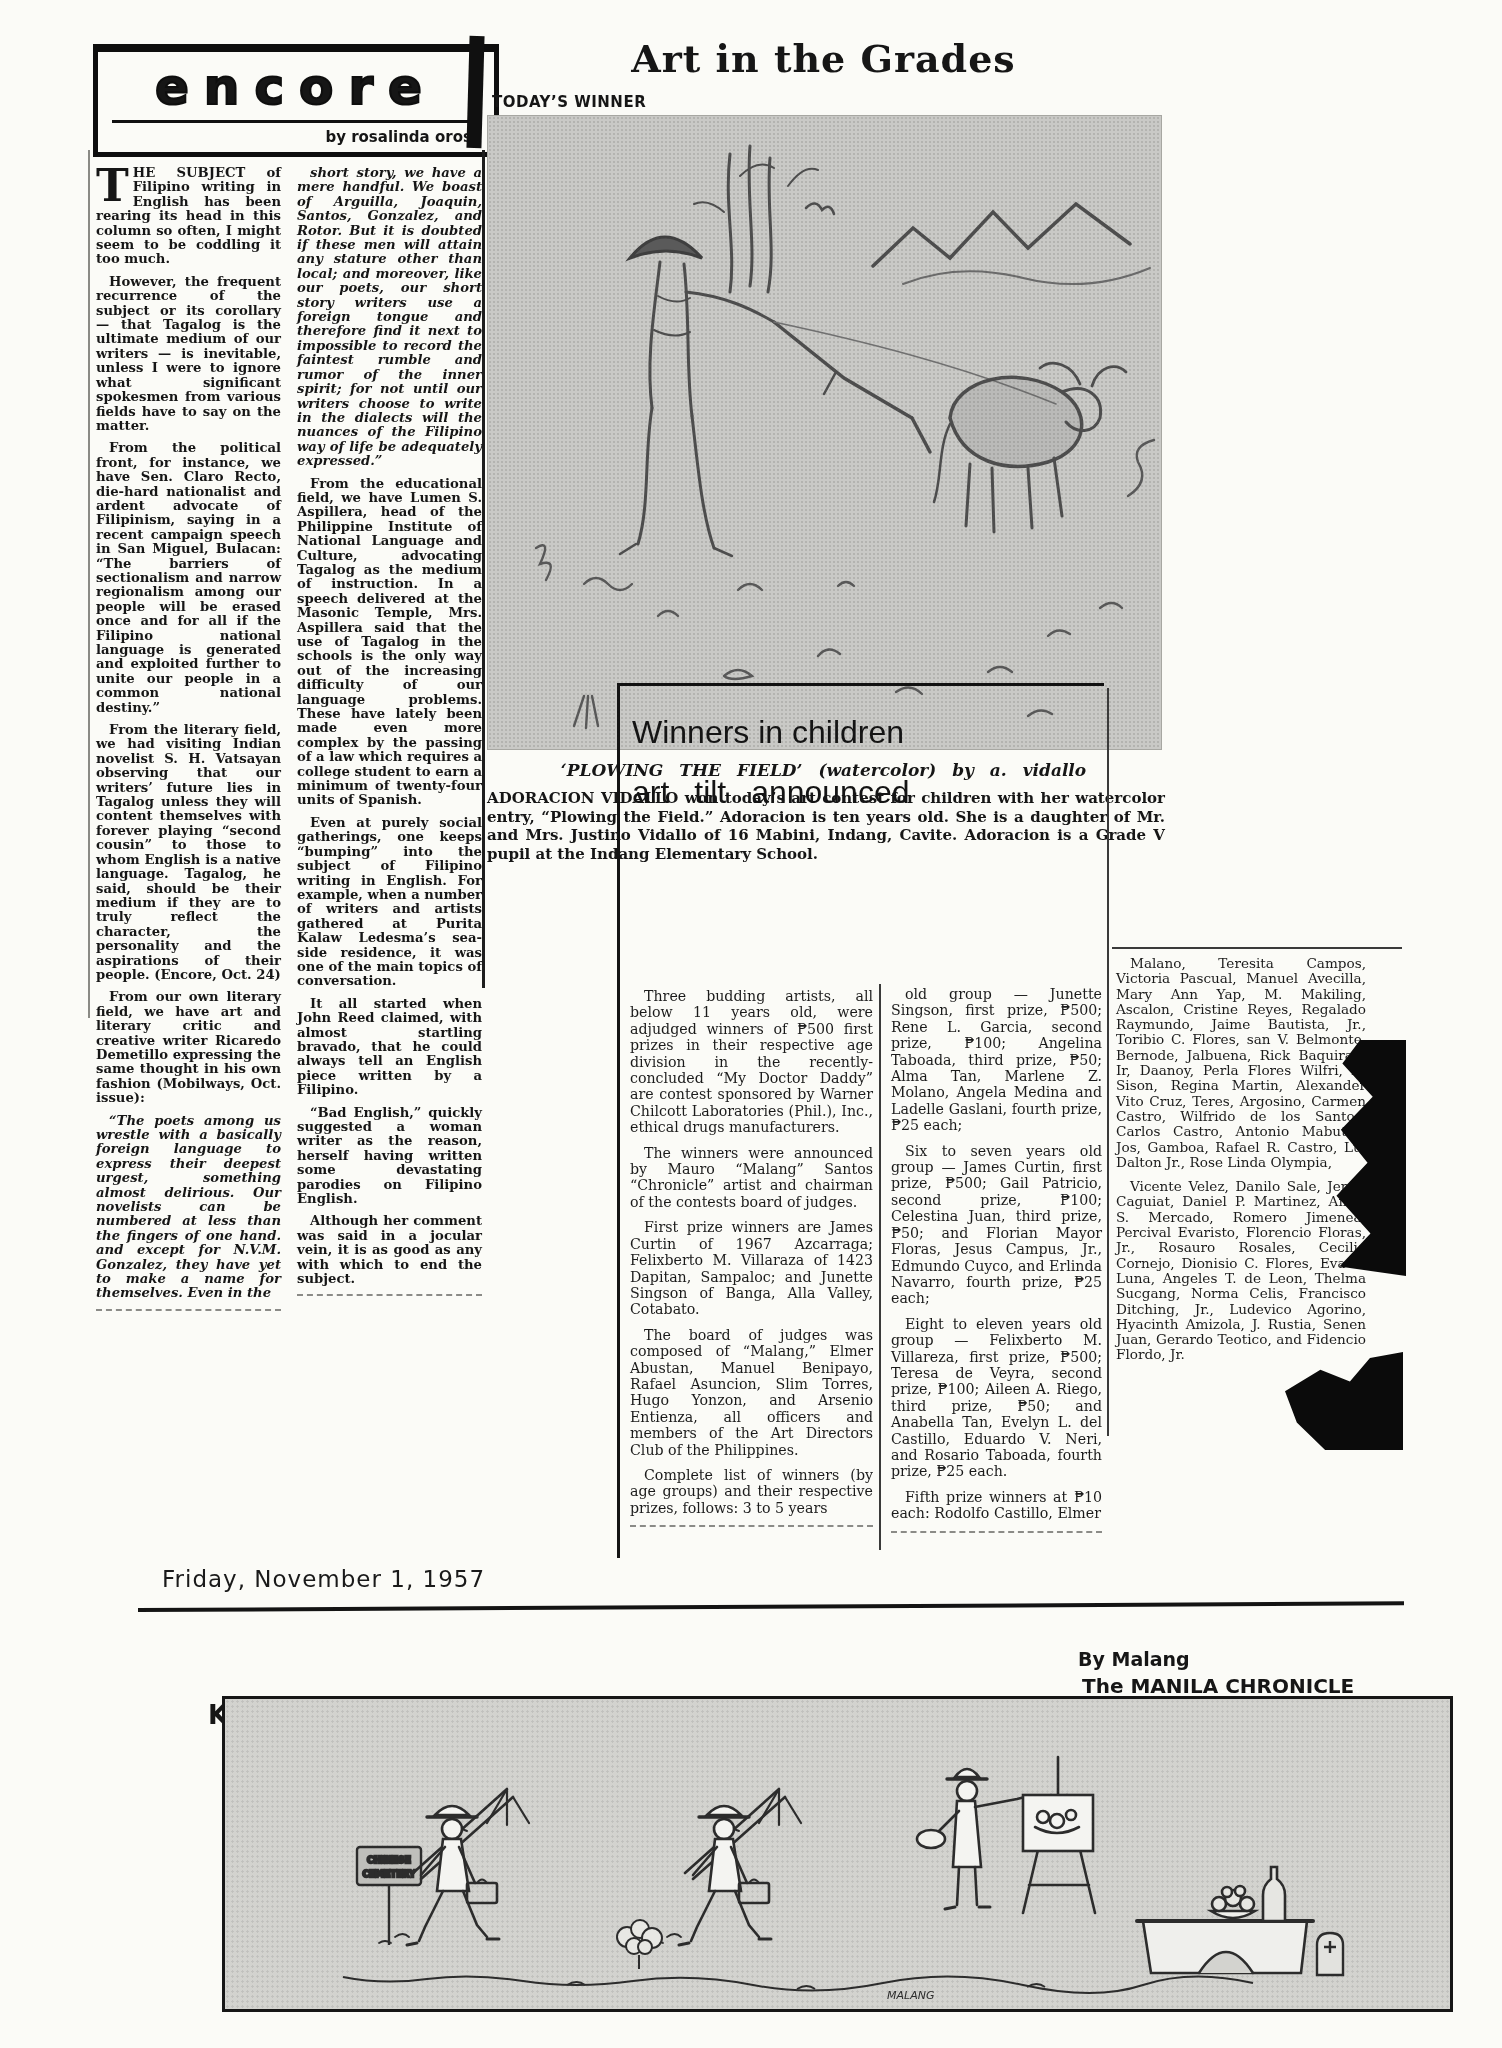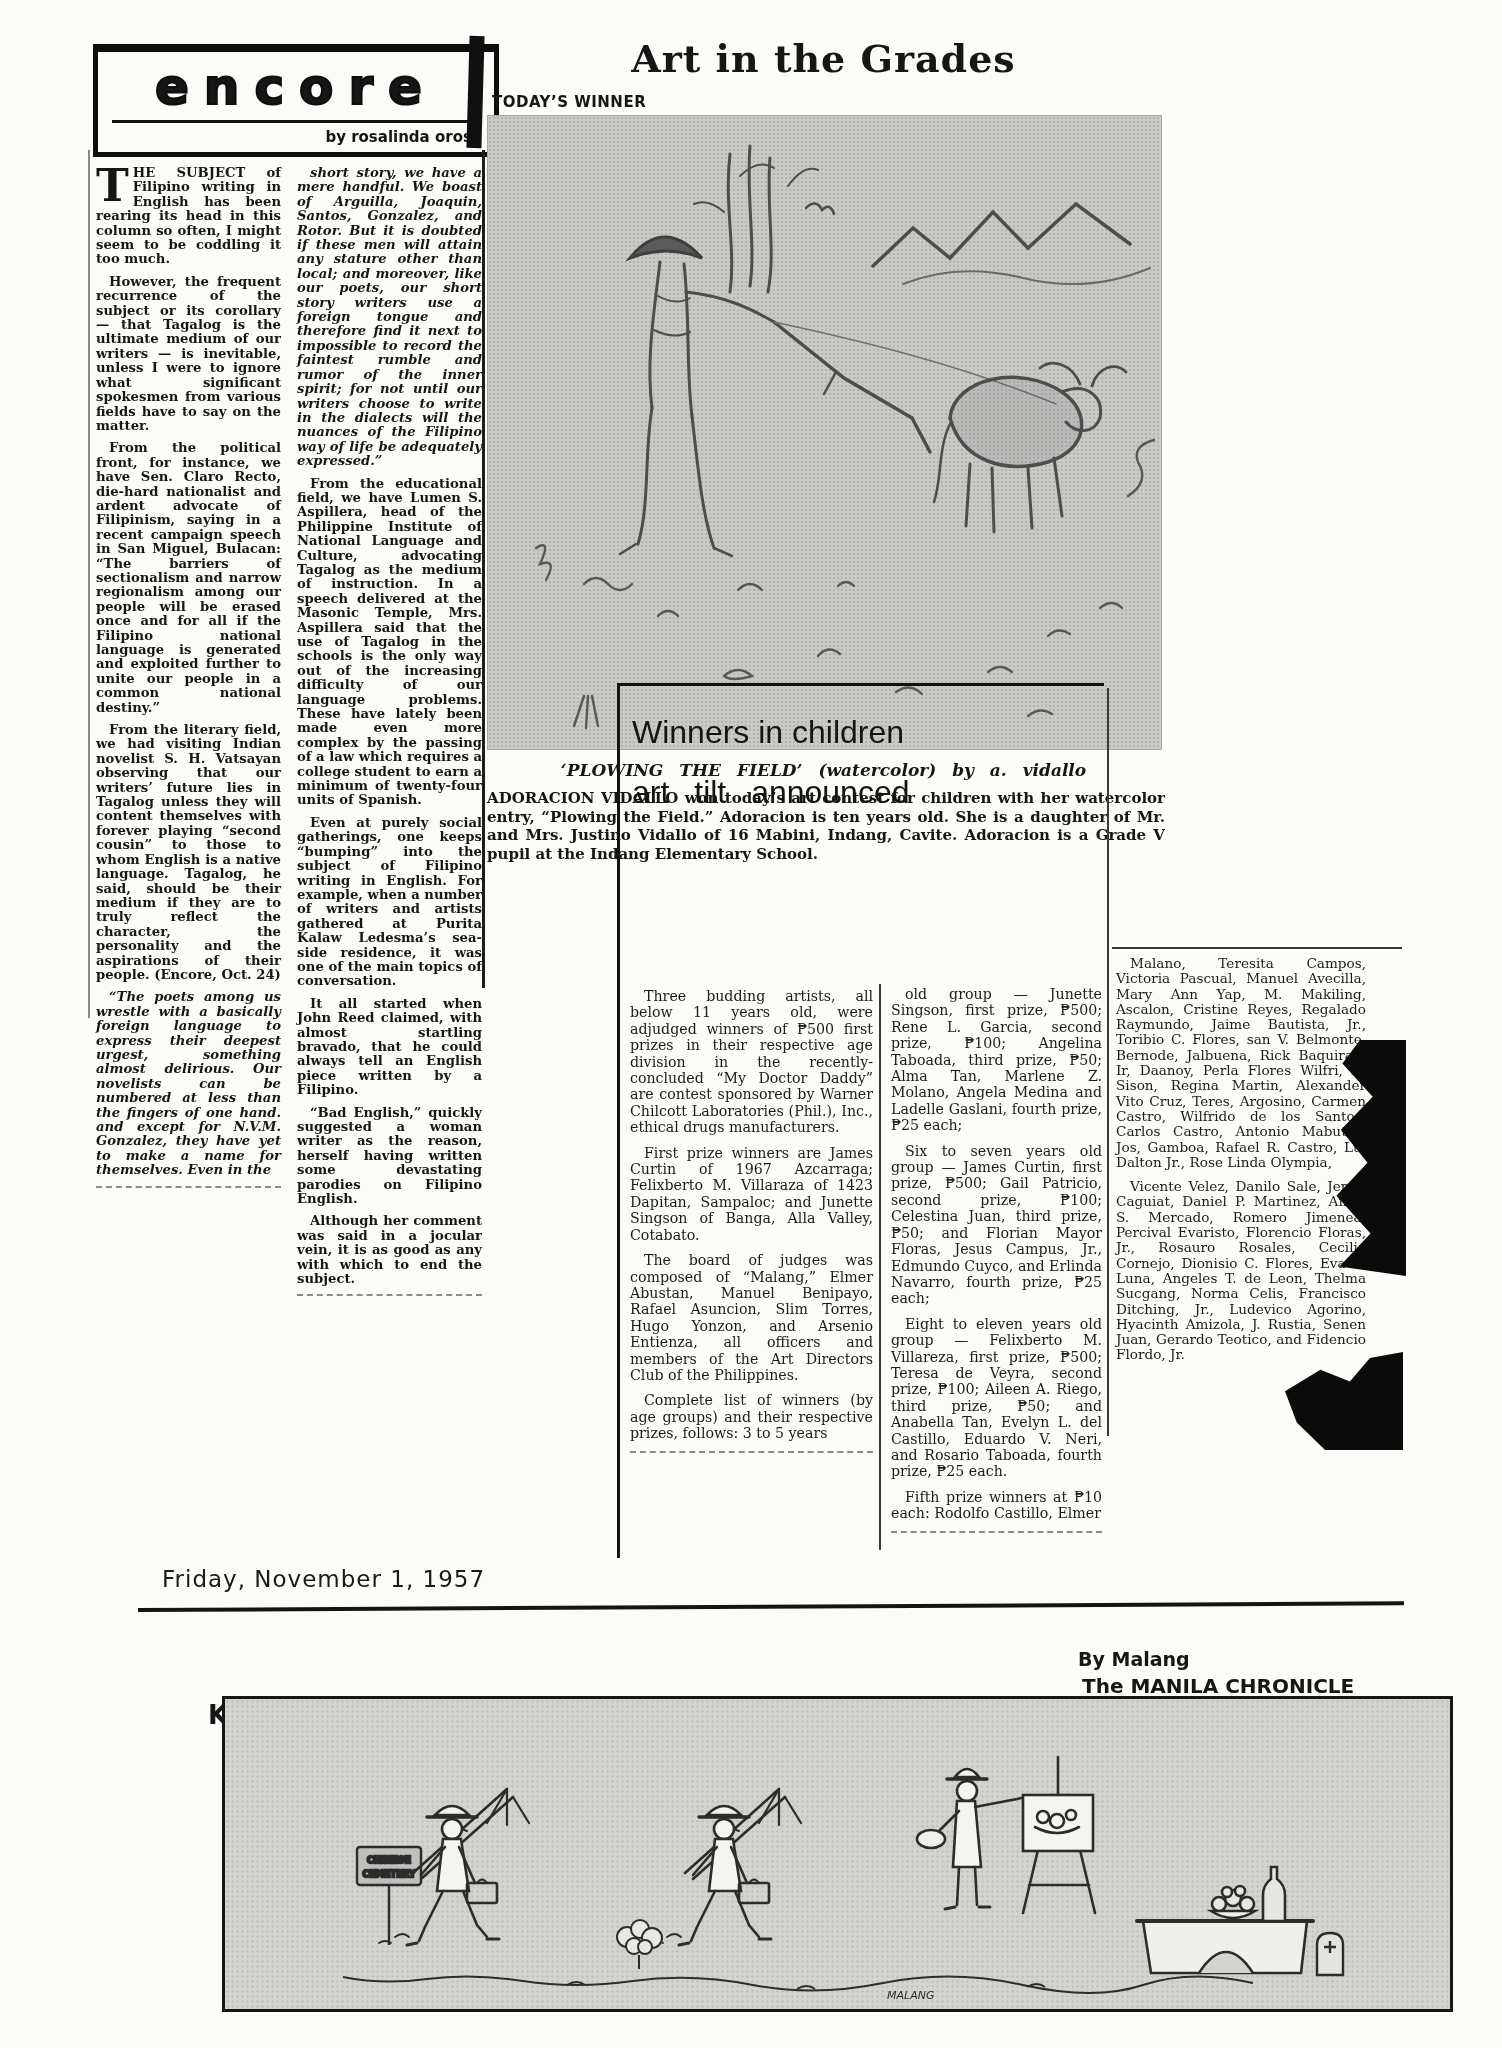--- a/index.html
+++ b/index.html
@@ -80,20 +80,21 @@
   <div class="abs" id="v-enc"></div>
   <div class="abs" id="edge-l"></div>
 
   <div class="abs" id="encore-cols">
     <div class="ncol">
       <div>
           <p class="drop">THE SUBJECT of Filipino writing in English has been rearing its head in this column so often, I might seem to be coddling it too much.</p>
           <p>However, the frequent recurrence of the subject or its corollary — that Tagalog is the ultimate medium of our writers — is inevitable, unless I were to ignore what significant spokesmen from various fields have to say on the matter.</p>
           <p>From the political front, for instance, we have Sen. Claro Recto, die-hard nationalist and ardent advocate of Filipinism, saying in a recent campaign speech in San Miguel, Bulacan: “The barriers of sectionalism and narrow regionalism among our people will be erased once and for all if the Filipino national language is generated and exploited further to unite our people in a common national destiny.”</p>
           <p>From the literary field, we had visiting Indian novelist S. H. Vatsayan observing that our writers’ future lies in Tagalog unless they will content themselves with forever playing “second cousin” to those to whom English is a native language. Tagalog, he said, should be their medium if they are to truly reflect the character, the personality and the aspirations of their people. (Encore, Oct. 24)</p>
+          <p>From our own literary field, we have art and literary critic and creative writer Ricaredo Demetillo expressing the same thought in his own fashion (Mobilways, Oct. issue):</p>
           <p class="ital">“The poets among us wrestle with a basically foreign language to express their deepest urgest, something almost delirious. Our novelists can be numbered at less than the fingers of one hand. and except for N.V.M. Gonzalez, they have yet to make a name for themselves. Even in the</p>
         </div>
       <div class="tear"></div>
     </div>
     <div class="ncol">
       <div>
           <p class="ital">short story, we have a mere handful. We boast of Arguilla, Joaquin, Santos, Gonzalez, and Rotor. But it is doubted if these men will attain any stature other than local; and moreover, like our poets, our short story writers use a foreign tongue and therefore find it next to impossible to record the faintest rumble and rumor of the inner spirit; for not until our writers choose to write in the dialects will the nuances of the Filipino way of life be adequately expressed.”</p>
           <p>From the educational field, we have Lumen S. Aspillera, head of the Philippine Institute of National Language and Culture, advocating Tagalog as the medium of instruction. In a speech delivered at the Masonic Temple, Mrs. Aspillera said that the use of Tagalog in the schools is the only way out of the increasing difficulty of our language problems. These have lately been made even more complex by the passing of a law which requires a college student to earn a minimum of twenty-four units of Spanish.</p>
           <p>Even at purely social gatherings, one keeps “bumping” into the subject of Filipino writing in English. For example, when a number of writers and artists gathered at Purita Kalaw Ledesma’s sea-side residence, it was one of the main topics of conversation.</p>
           <p>It all started when John Reed claimed, with almost startling bravado, that he could always tell an English piece written by a Filipino.</p>
@@ -163,20 +164,21 @@
   <div class="abs" id="cap-body">ADORACION VIDALLO won today’s art contest for children with her watercolor entry, “Plowing the Field.” Adoracion is ten years old. She is a daughter of Mr. and Mrs. Justino Vidallo of 16 Mabini, Indang, Cavite. Adoracion is a Grade V pupil at the Indang Elementary School.</div>
 
   <div class="abs" id="w-box">
     <div class="w-head" id="w-l1">Winners in children</div>
     <div class="w-head" id="w-l2">art tilt announced</div>
   </div>
 
   <div class="abs wcol" id="w-col1">
     <div>
         <p>Three budding artists, all below 11 years old, were adjudged winners of ₱500 first prizes in their respective age division in the recently-concluded “My Doctor Daddy” are contest sponsored by Warner Chilcott Laboratories (Phil.), Inc., ethical drugs manufacturers.</p>
+        <p>The winners were announced by Mauro “Malang” Santos “Chronicle” artist and chairman of the contests board of judges.</p>
         <p>First prize winners are James Curtin of 1967 Azcarraga; Felixberto M. Villaraza of 1423 Dapitan, Sampaloc; and Junette Singson of Banga, Alla Valley, Cotabato.</p>
         <p>The board of judges was composed of “Malang,” Elmer Abustan, Manuel Benipayo, Rafael Asuncion, Slim Torres, Hugo Yonzon, and Arsenio Entienza, all officers and members of the Art Directors Club of the Philippines.</p>
         <p>Complete list of winners (by age groups) and their respective prizes, follows: 3 to 5 years</p>
       </div>
     <div class="tear"></div>
   </div>
   <div class="abs wcol" id="w-col2">
     <div>
         <p>old group — Junette Singson, first prize, ₱500; Rene L. Garcia, second prize, ₱100; Angelina Taboada, third prize, ₱50; Alma Tan, Marlene Z. Molano, Angela Medina and Ladelle Gaslani, fourth prize, ₱25 each;</p>
         <p>Six to seven years old group — James Curtin, first prize, ₱500; Gail Patricio, second prize, ₱100; Celestina Juan, third prize, ₱50; and Florian Mayor Floras, Jesus Campus, Jr., Edmundo Cuyco, and Erlinda Navarro, fourth prize, ₱25 each;</p>

